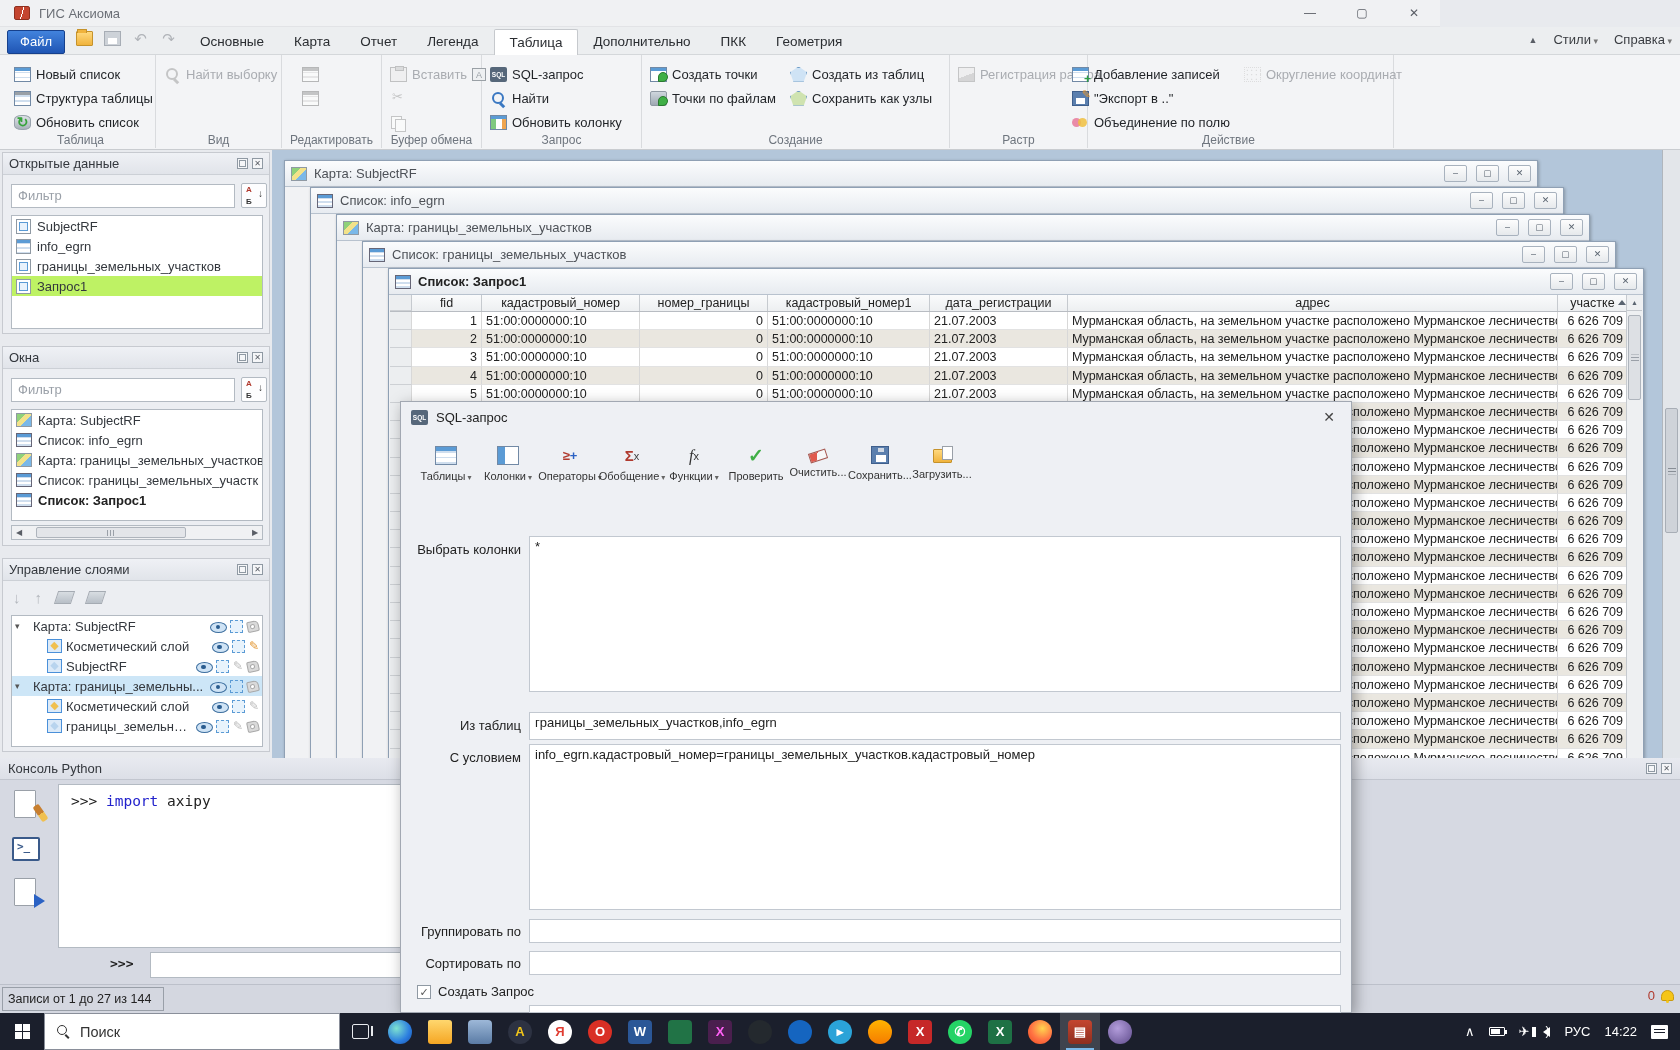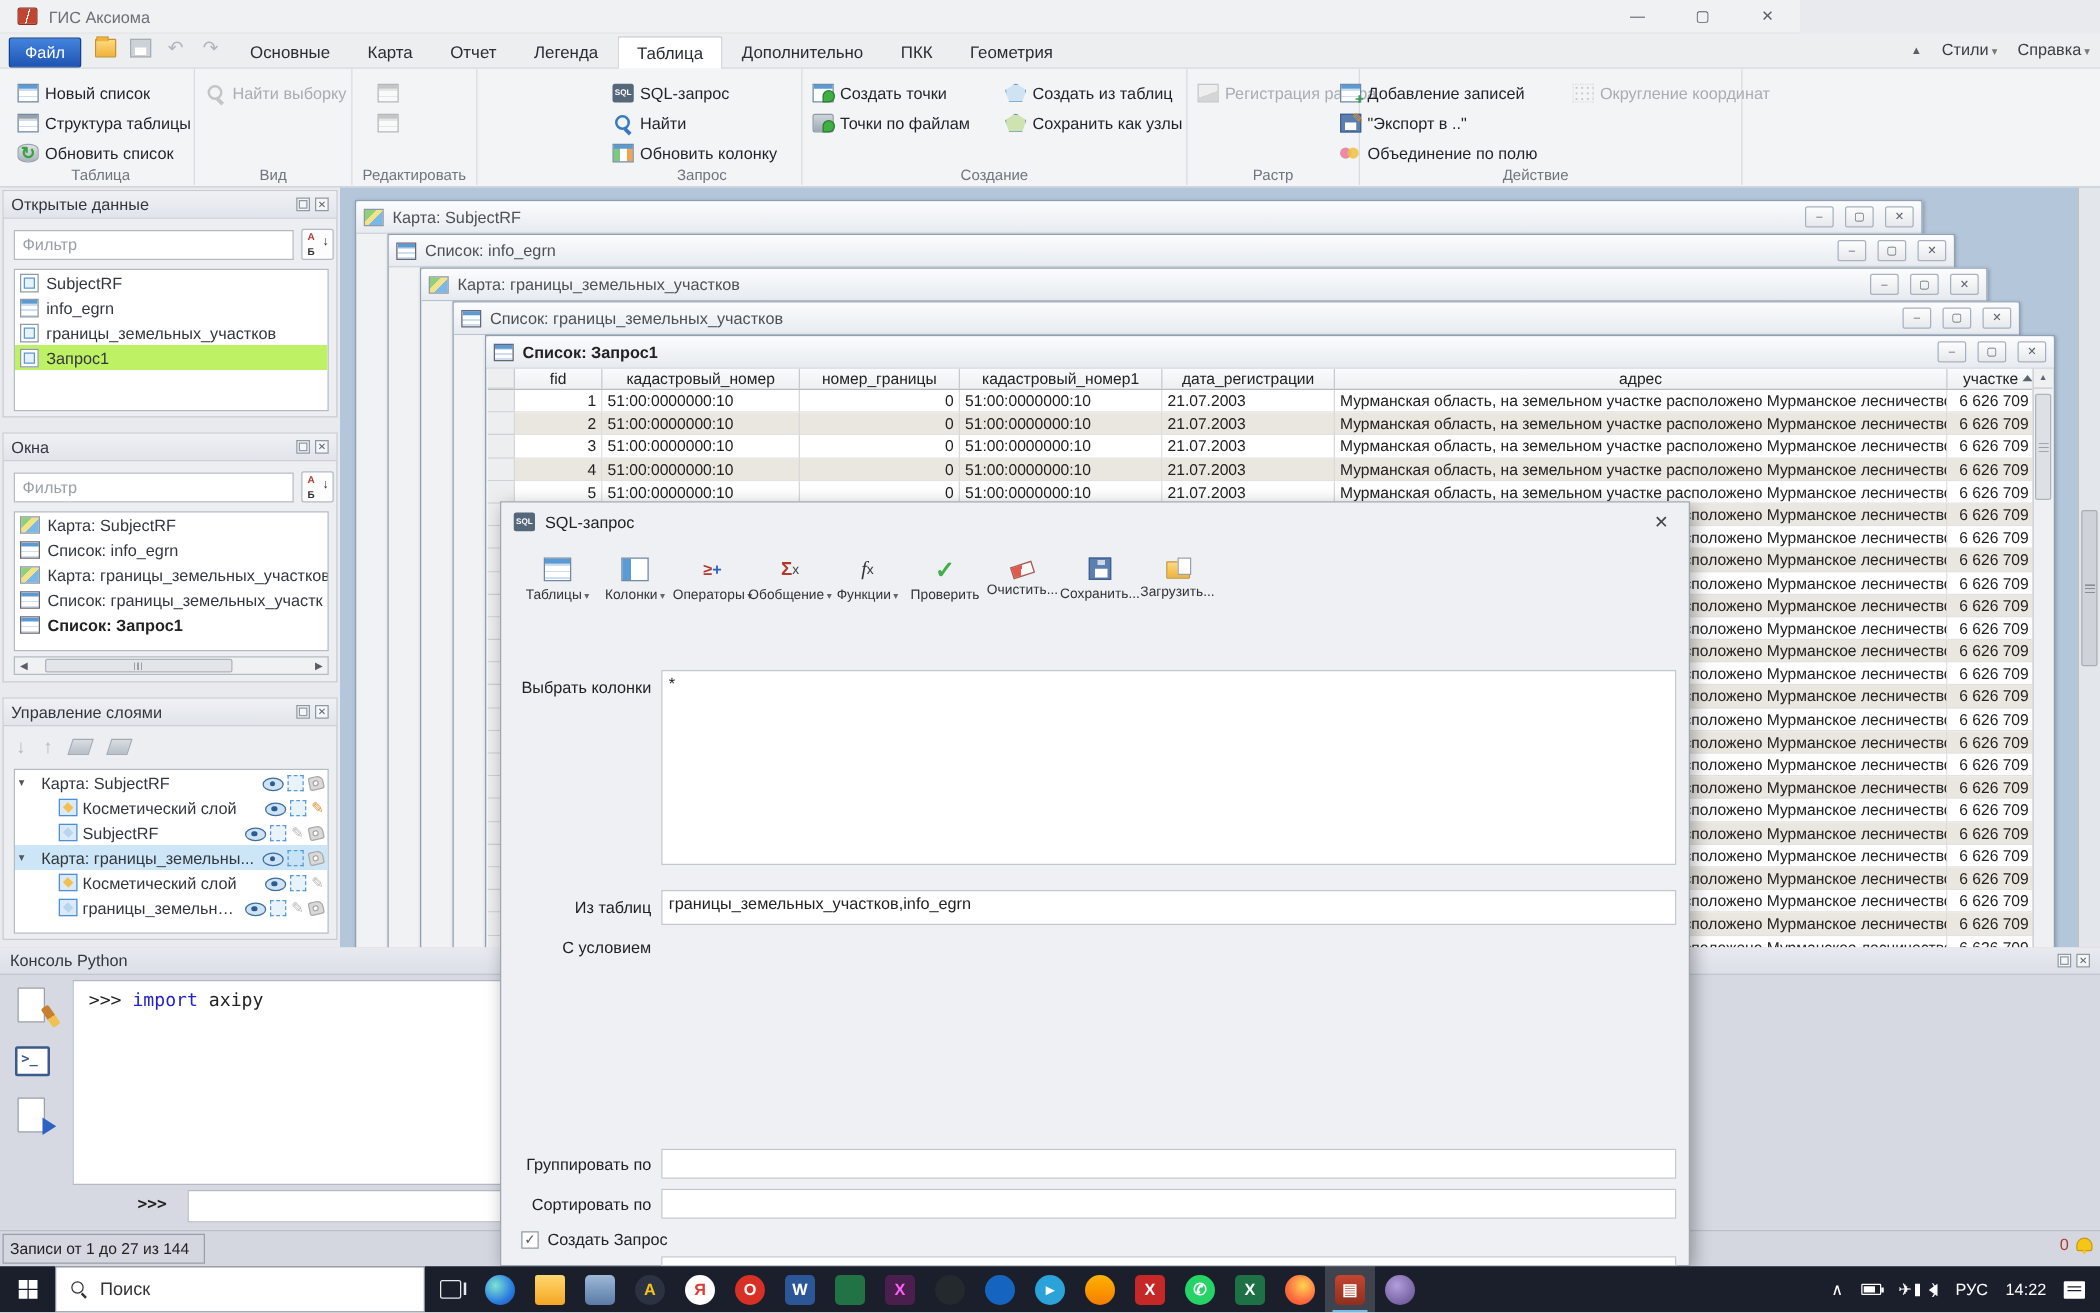--- a/index.html
+++ b/index.html
@@ -28,21 +28,21 @@
 .tab.active{background:#fff;border:1px solid #c6c9cd;border-bottom:none;border-radius:2px 2px 0 0}
 .tr-right{position:absolute;right:8px;top:5px;display:flex;gap:16px;align-items:center;color:#3a3d42}
 .tr-right .carr{font-size:9px;color:#5a5e66}
 .tr-right .dd{font-size:13px}
 .tr-right .dd::after{content:" ▾";font-size:9px;color:#777}
 
 
 .ribbon{position:absolute;left:0;top:55px;width:1680px;height:95px;background:#f3f4f6;border-bottom:1px solid #c9ccd0}
 .rgroup{position:absolute;top:0;height:93px;border-right:1px solid #d9dbde}
 .glabel{position:absolute;bottom:1px;left:0;right:0;text-align:center;color:#6e757e;font-size:12px}
-.ritems{position:absolute;left:6px;top:7px;display:grid;grid-auto-flow:column;grid-template-rows:repeat(var(--rows,3),24px);column-gap:24px}
+.ritems{position:absolute;left:6px;top:7px;display:grid;grid-auto-flow:column;grid-template-rows:repeat(var(--rows,3),24px);column-gap:10px}
 .ritem{display:flex;align-items:center;gap:5px;padding:0 2px;white-space:nowrap;font-size:13px;color:#1f2226}
 .ritem.disabled{color:#a9acb1}
 .ritem.disabled .ic{filter:grayscale(1);opacity:.55}
 
 .ic{width:17px;height:15px;position:relative;display:inline-block;flex:none}
 .tbl{background:repeating-linear-gradient(180deg,#fff 0 3.5px,#cfdeee 3.5px 5px);border:1px solid #7189a5;box-shadow:inset 0 3px 0 #5b9bd5}
 .mag::before{content:"";position:absolute;left:2px;top:1px;width:8px;height:8px;border:2px solid var(--mc,#9aa0a6);border-radius:50%}
 .mag::after{content:"";position:absolute;left:11px;top:11px;width:6px;height:2.5px;background:var(--mc,#9aa0a6);transform:rotate(45deg);transform-origin:0 0}
 .bl{--mc:#3a78c2}
 .dbi{background:linear-gradient(#dde2e7,#aab3bc);border-radius:45%/30%;border:1px solid #98a2ac}
@@ -316,20 +316,38 @@
             <span class="ic tbl ed1"></span>
             <span></span>
           </div>
           <div class="ritem disabled">
             <span class="ic tbl ed2"></span>
             <span></span>
           </div>
         </div>
       <div class="glabel">Редактировать</div>
     </div>
+    <div class="rgroup" style="left:382px;width:100px">
+      <div class="ritems" style="--rows:3">
+          <div class="ritem disabled">
+            <span class="ic pastei"></span>
+            <span>Вставить</span>
+            <span class="pasteA sfx" style="display: inline-block;"></span>
+          </div>
+          <div class="ritem disabled">
+            <span class="ic cuti"></span>
+            <span></span>
+          </div>
+          <div class="ritem disabled">
+            <span class="ic copyi"></span>
+            <span></span>
+          </div>
+        </div>
+      <div class="glabel">Буфер обмена</div>
+    </div>
     <div class="rgroup" style="left:482px;width:160px">
       <div class="ritems" style="--rows:3">
           <div class="ritem">
             <span class="ic sqlb"></span>
             <span>SQL-запрос</span>
           </div>
           <div class="ritem">
             <span class="ic mag bl"></span>
             <span>Найти</span>
           </div>
@@ -955,20 +973,21 @@
         <div class="dbtn">
           <span class="dic d-load"></span>
           <span class="dlab"><span>Загрузить...</span></span>
         </div>
       </div>
     <span class="dlab-r" style="top:140px;left:0">Выбрать колонки</span>
     <div class="dinput" style="left:128px;top:134px;width:812px;height:156px">*</div>
     <span class="dlab-r" style="top:316px;left:0">Из таблиц</span>
     <div class="dinput" style="left:128px;top:310px;width:812px;height:28px">границы_земельных_участков,info_egrn</div>
     <span class="dlab-r" style="top:348px;left:0">С условием</span>
+    <div class="dinput" style="left:128px;top:342px;width:812px;height:166px">info_egrn.кадастровый_номер=границы_земельных_участков.кадастровый_номер</div>
     <span class="dlab-r" style="top:522px;left:0">Группировать по</span>
     <div class="dinput" style="left:128px;top:517px;width:812px;height:24px"></div>
     <span class="dlab-r" style="top:554px;left:0">Сортировать по</span>
     <div class="dinput" style="left:128px;top:549px;width:812px;height:24px"></div>
     <div class="cbrow">
       <span class="cbox">✓</span>
       <span>Создать Запрос</span>
     </div>
     <div class="dinput" style="left:128px;top:603px;width:812px;height:8px"></div>
   </div>

